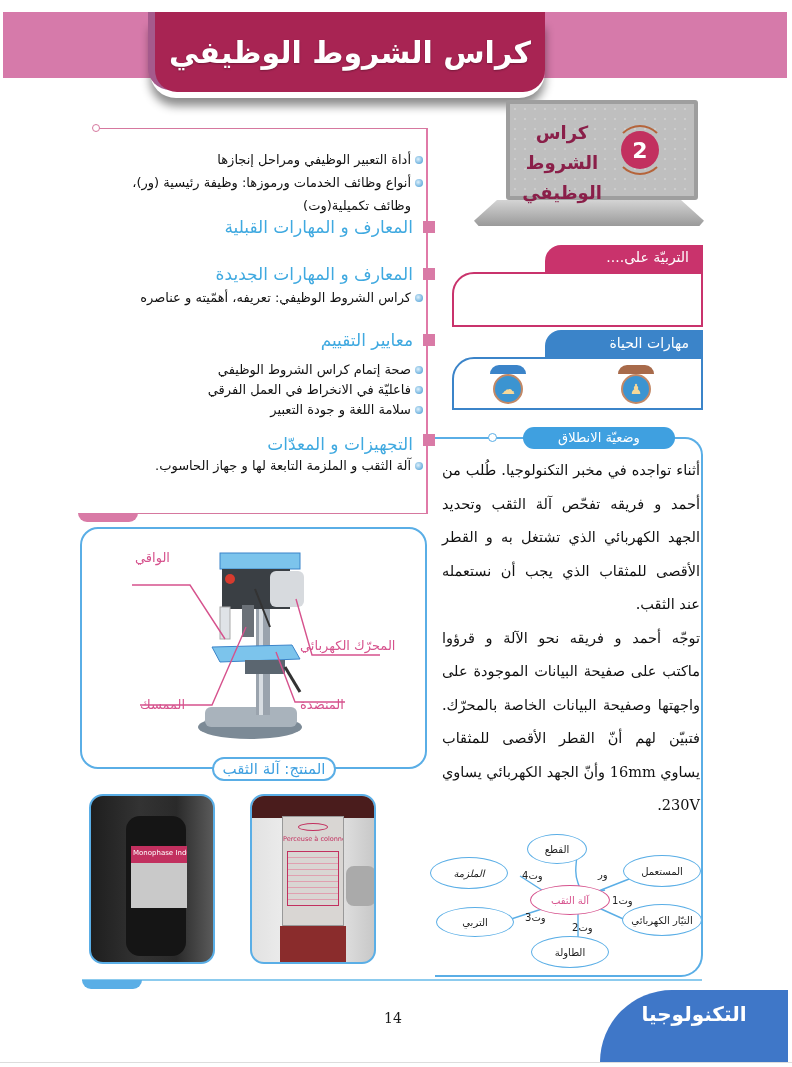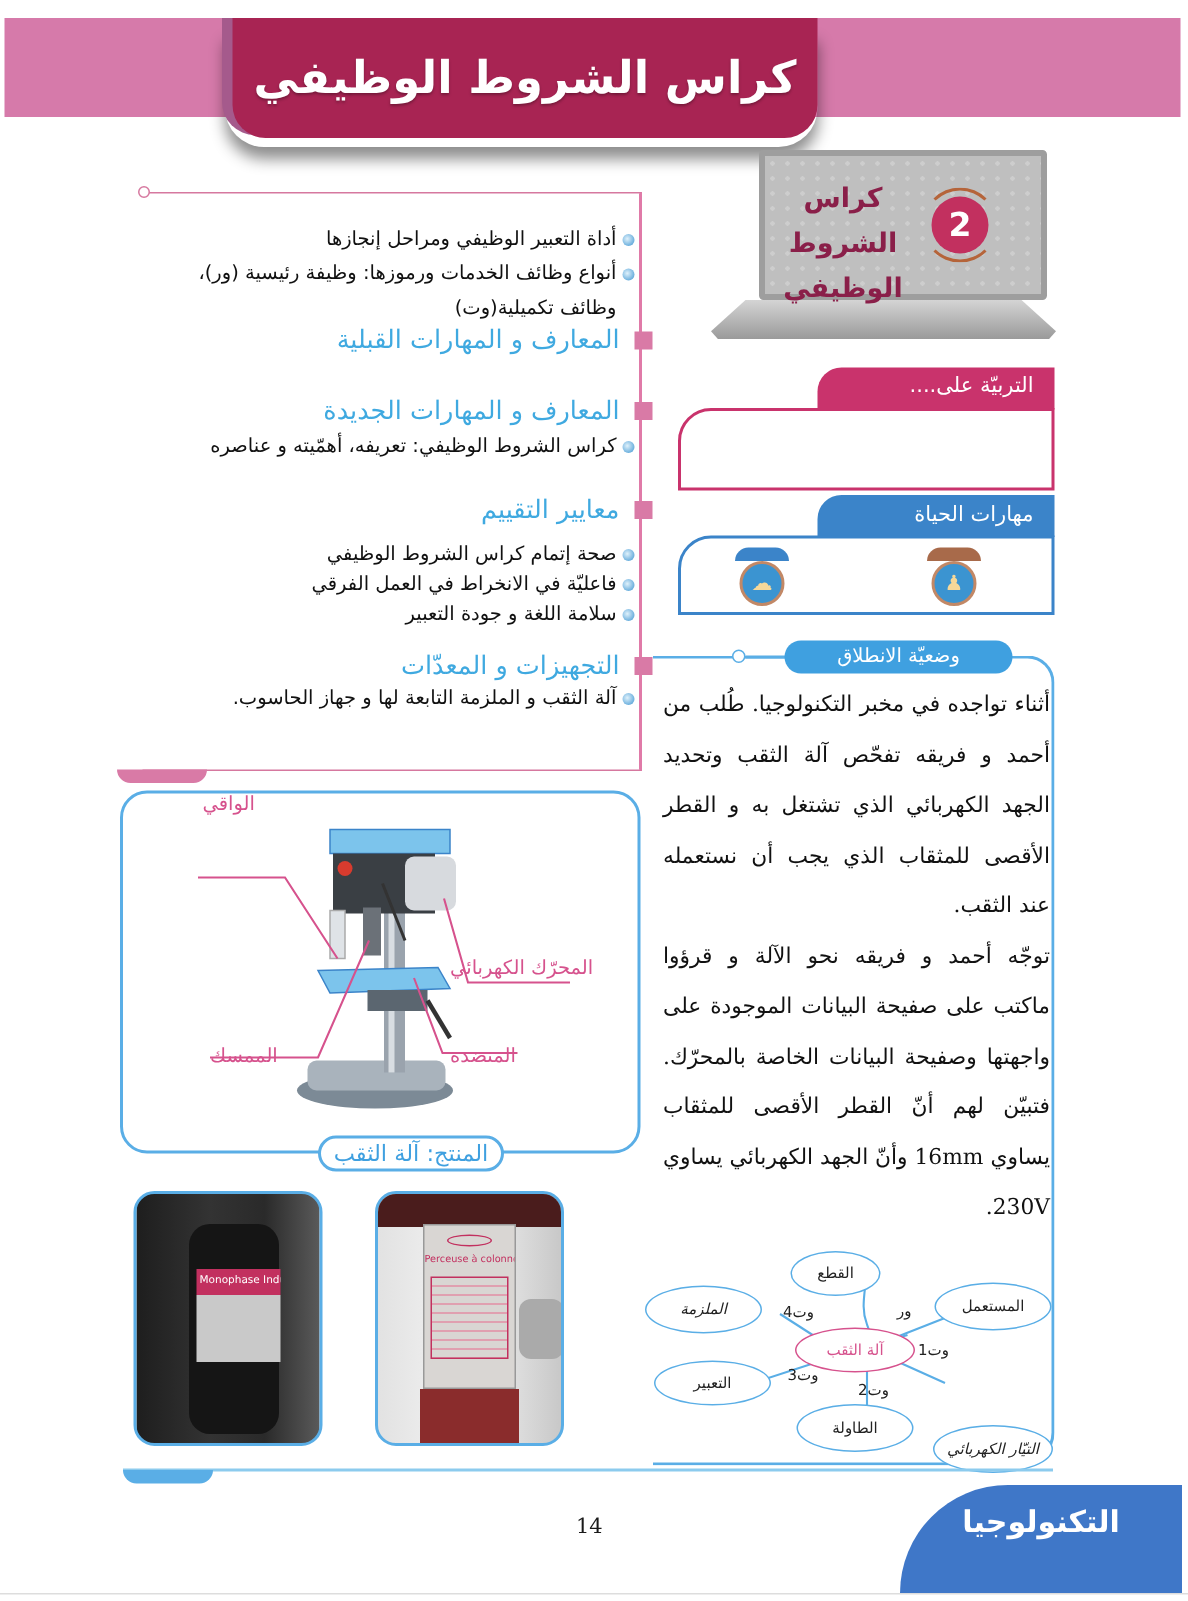--- a/index.html
+++ b/index.html
@@ -132,21 +132,21 @@
         <span>فاعليّة في الانخراط في العمل الفرقي</span>
       </div>
     <div class="bullet-line" style="line-height:20px;">
         <span class="bdot" style="margin-top:6px;"></span>
         <span>سلامة اللغة و جودة التعبير</span>
       </div>
   </div>
 </div>
 
 <div class="abs" style="left:100px; top:434px; width:335px;">
-  <div style="display:flex; justify-content:flex-end; align-items:center; gap:10px;">
+  <div style="display:flex; justify-content:flex-end; align-items:flex-start; gap:10px;">
     <span class="sec-head">التجهيزات  و المعدّات</span>
     <span class="sec-mark"></span>
   </div>
   <div style="padding-right:12px; margin-top:0px;">
     <div class="bullet-line">
         <span class="bdot"></span>
         <span>آلة الثقب و الملزمة التابعة لها و جهاز الحاسوب.</span>
       </div>
   </div>
 </div>
@@ -181,22 +181,22 @@
     <line x1="90" y1="46" x2="118" y2="64"></line>
     <line x1="160" y1="74" x2="200" y2="92"></line>
     <line x1="115" y1="78" x2="78" y2="90"></line>
     <line x1="148" y1="80" x2="148" y2="110"></line>
   </g>
 </svg>
 <div class="abs ell" style="left:527px; top:834px; width:60px; height:30px;">القطع</div>
 <div class="abs ell" style="left:623px; top:855px; width:78px; height:32px;">المستعمل</div>
 <div class="abs ell" style="left:430px; top:857px; width:78px; height:32px;font-style:italic;">الملزمة</div>
 <div class="abs ell ell-center" style="left:530px; top:885px; width:80px; height:30px;">آلة الثقب</div>
-<div class="abs ell" style="left:622px; top:950px; width:80px; height:32px;font-style:italic;">التيّار الكهربائي</div>
-<div class="abs ell" style="left:436px; top:907px; width:78px; height:30px;">التعبير</div>
+<div class="abs ell" style="left:622px; top:904px; width:80px; height:32px;">التيّار الكهربائي</div>
+<div class="abs ell" style="left:436px; top:907px; width:78px; height:30px;">التربي</div>
 <div class="abs ell" style="left:531px; top:936px; width:78px; height:32px;">الطاولة</div>
 <span class="abs edge-lbl" style="left:598px; top:869px;">ور</span>
 <span class="abs edge-lbl" style="left:490px; top:870px;margin-left:32px;">وت4</span>
 <span class="abs edge-lbl" style="left:612px; top:895px;">وت1</span>
 <span class="abs edge-lbl" style="left:525px; top:912px;">وت3</span>
 <span class="abs edge-lbl" style="left:572px; top:922px;">وت2</span>
 
 <div class="abs drill-box"></div>
 <svg class="abs" style="left:80px; top:527px;" width="347" height="242">
 
@@ -219,21 +219,21 @@
   <rect x="140" y="80" width="10" height="32" fill="#dfe3e7" stroke="#aaa"></rect>
   <line x1="175" y1="62" x2="190" y2="100" stroke="#333" stroke-width="2"></line>
 
   <g stroke="#d6528d" stroke-width="1.4" fill="none">
     <polyline points="52,58 110,58 145,112"></polyline>
     <polyline points="60,178 132,178 166,100"></polyline>
     <polyline points="265,175 215,175 196,125"></polyline>
     <polyline points="300,128 232,128 216,72"></polyline>
   </g>
 </svg>
-<span class="abs part-lbl" style="left:135px; top:529px;">الواقي</span>
+<span class="abs part-lbl" style="left:135px; top:550px;">الواقي</span>
 <span class="abs part-lbl" style="left:300px; top:638px;">المحرّك الكهربائي</span>
 <span class="abs part-lbl" style="left:140px; top:697px;">الممسك</span>
 <span class="abs part-lbl" style="left:300px; top:697px;">المنضدة</span>
 <div class="abs drill-cap">المنتج: آلة الثقب</div>
 
 <div class="abs photo photo-left">
   <div style="position:absolute; left:35px; top:20px; width:60px; height:140px; background:#151515; border-radius:14px;"></div>
   <div style="position:absolute; left:40px; top:50px; width:56px; height:62px; background:linear-gradient(#c2305f 0 28%, #c9c9c9 28%);">
     <span style="display:block; color:#fff; font-size:7px; padding:3px 2px; white-space:nowrap; overflow:hidden;">Monophase Indu</span>
   </div>

